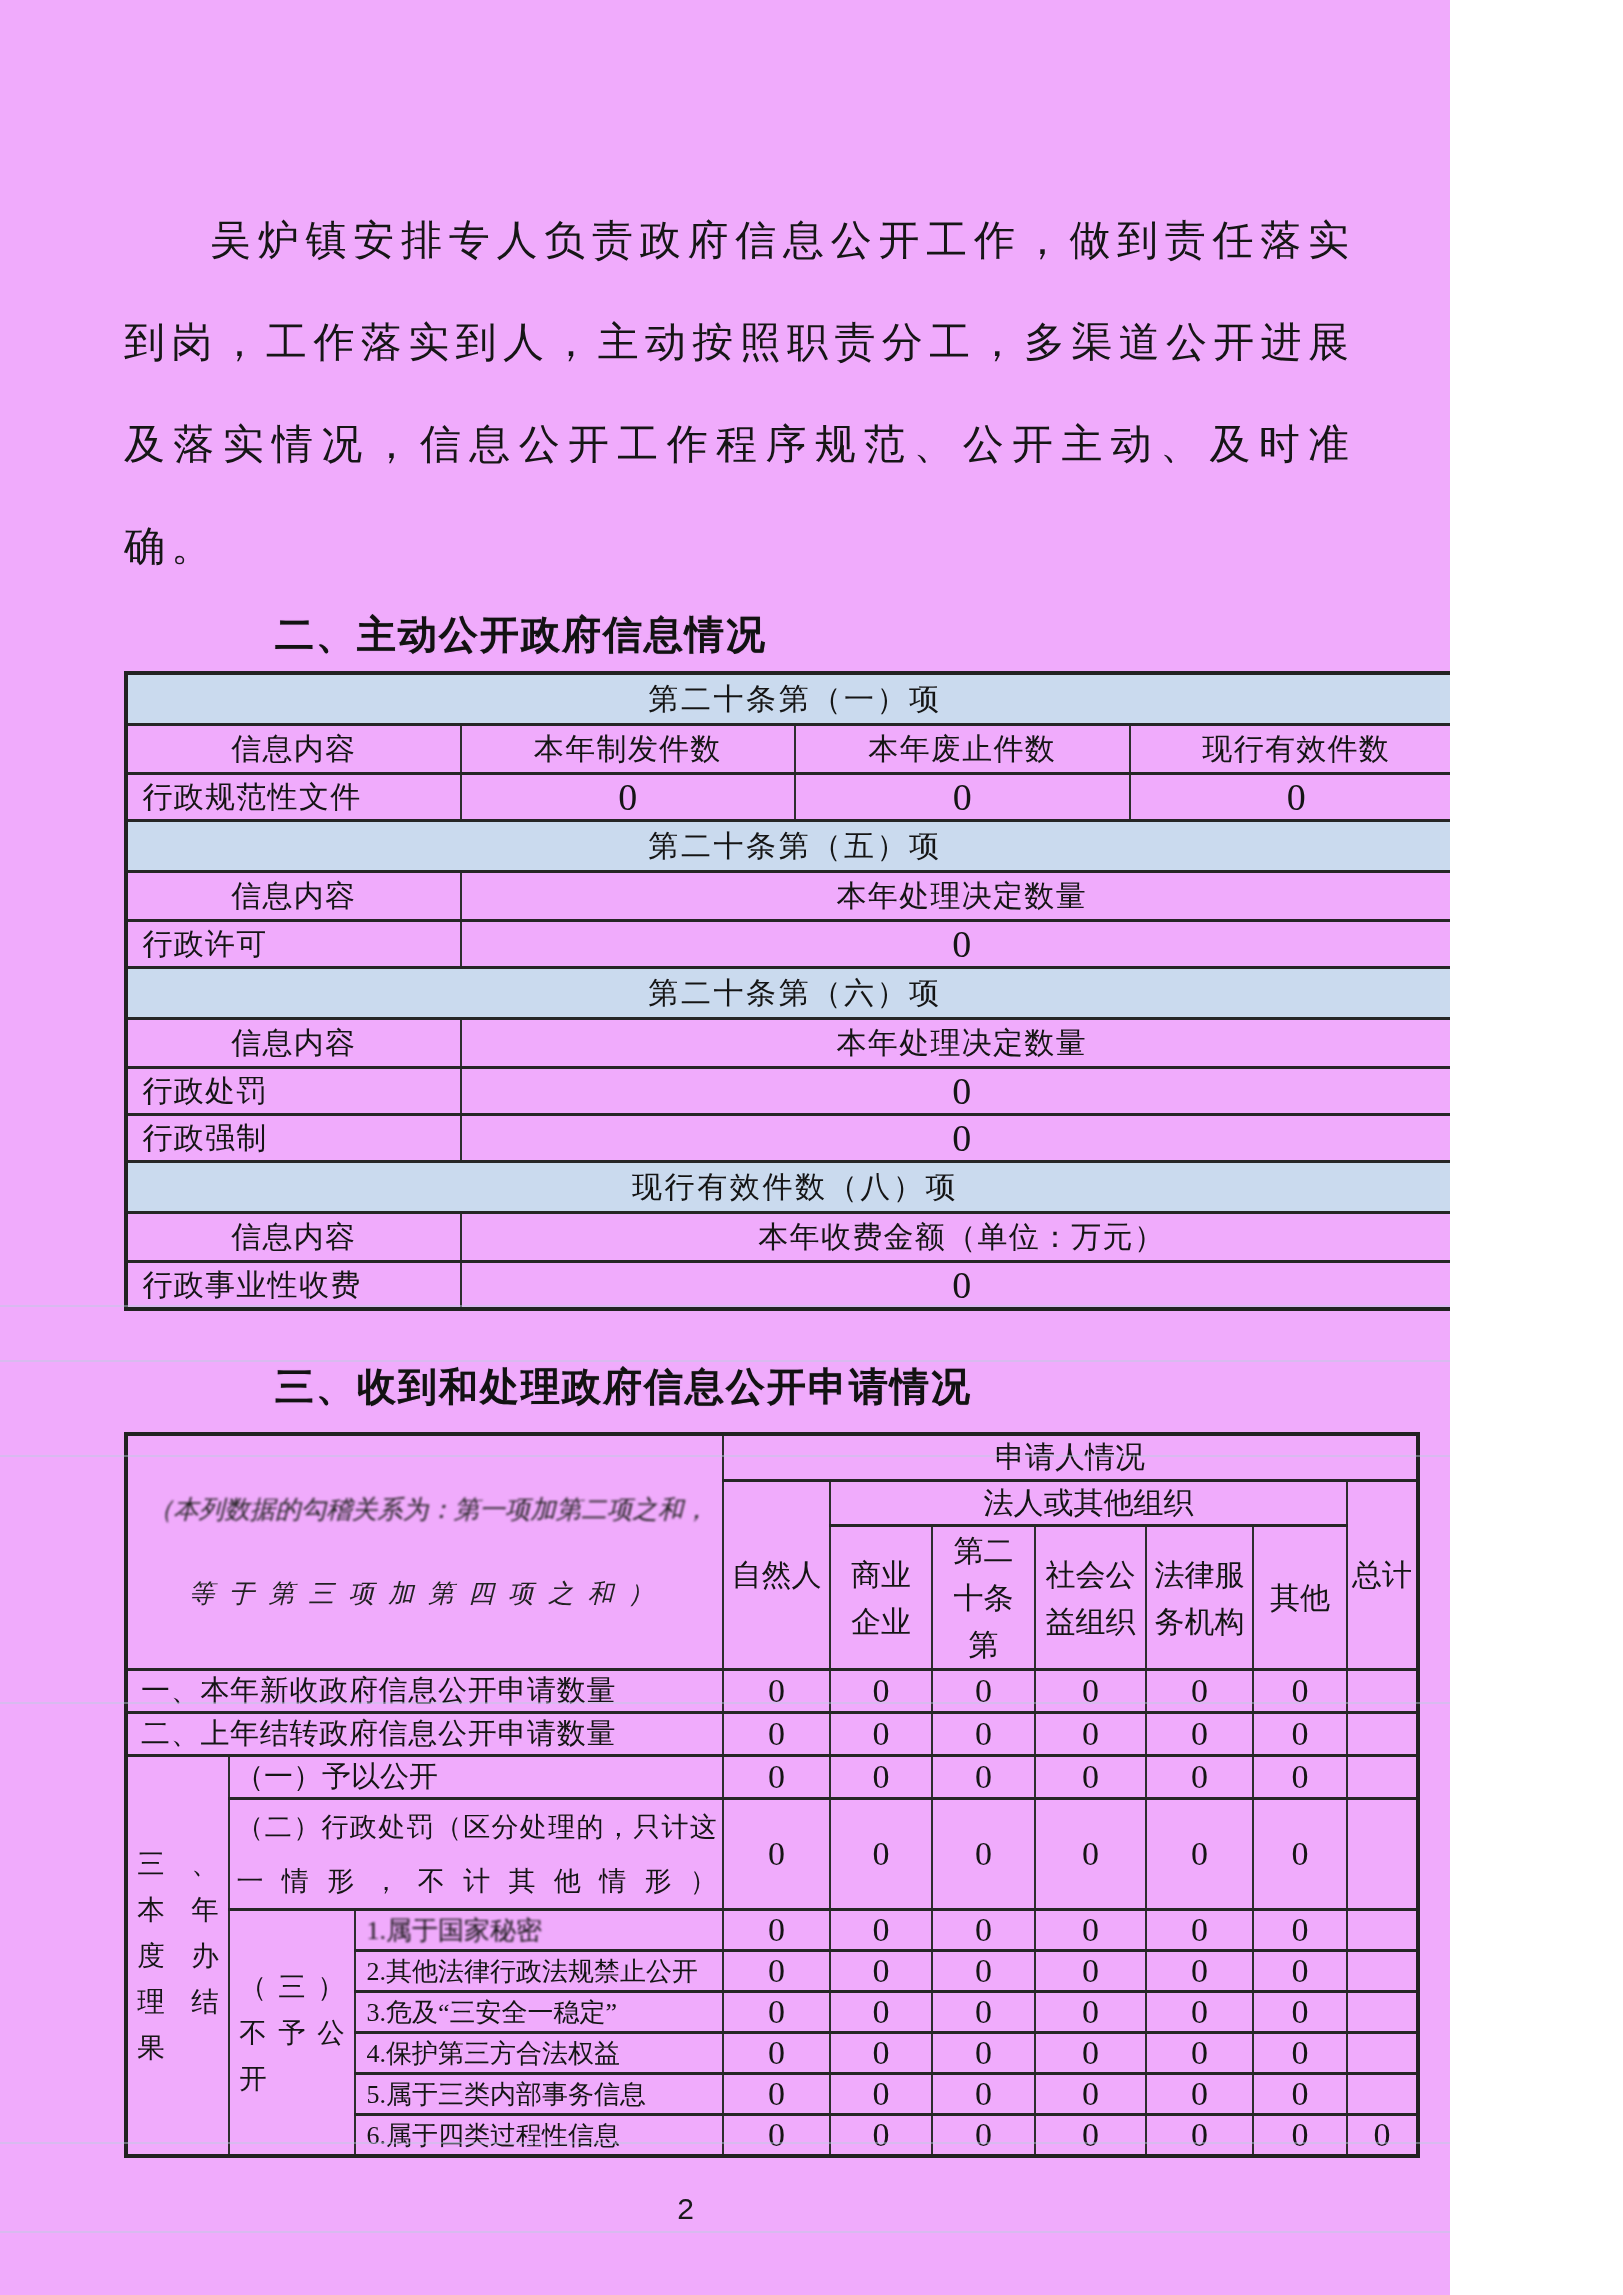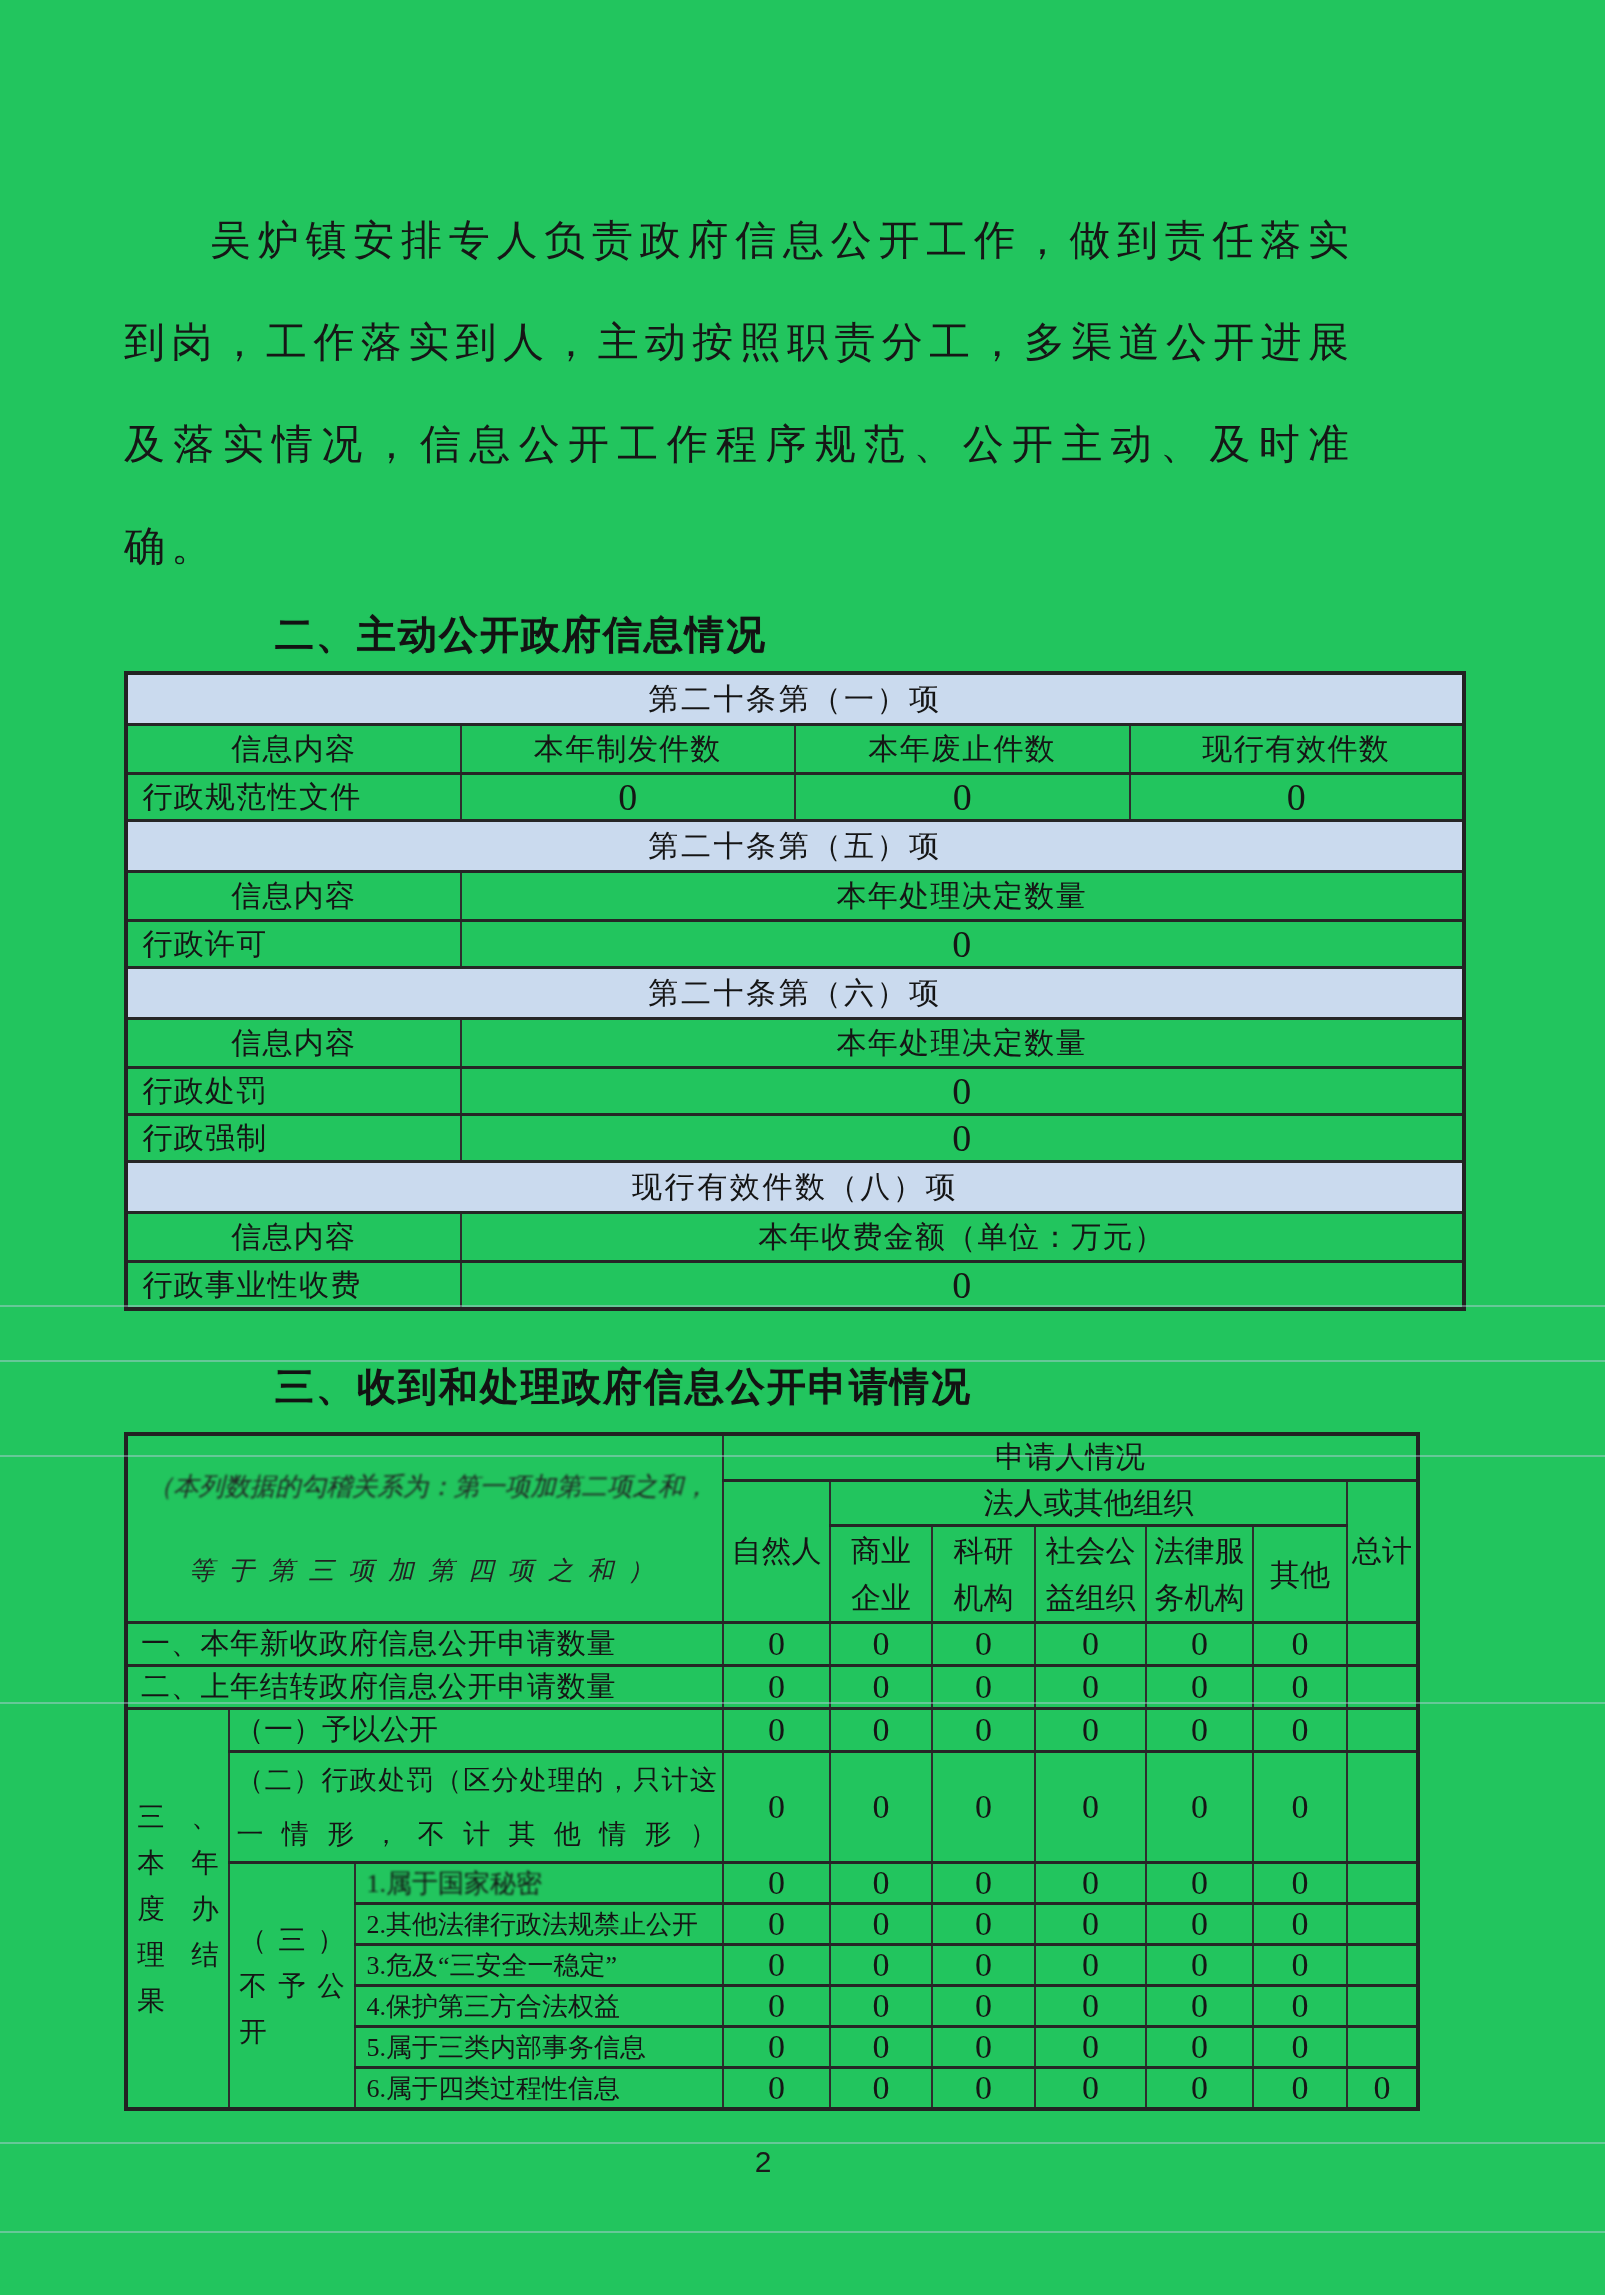--- a/index.html
+++ b/index.html
@@ -1,19 +1,19 @@
 <!DOCTYPE html>
 <html style="--hdr-bg: #cadaee;font-size:10.5px"><head>
 <meta charset="utf-8">
 <style>
   html,body{margin:0;padding:0;background:#ffffff;}
   .page{
     position:relative;
-    width:1605px;height:2295px;
-    background:#22c55e;
+    width:1450px;height:2295px;
+    background:#f0abfc;
     font-family:"Liberation Serif","DejaVu Serif",serif;
     color:#1c1c1c;
     overflow:hidden;
   }
   
   .scanline{position:absolute;left:0;width:100%;height:2px;background:rgba(186,203,224,0.45);pointer-events:none;}
 
   
   .body-par{
     width:1231px;
@@ -194,21 +194,21 @@
       </td>
       <td colspan="7">申请人情况</td>
     </tr>
     <tr class="h2">
       <td rowspan="2">自然人</td>
       <td colspan="5" class="smear-light">法人或其他组织</td>
       <td rowspan="2">总计</td>
     </tr>
     <tr class="h3">
       <td>商业企业</td>
-      <td>科研机构</td>
+      <td>第二十条第</td>
       <td>社会公益组织</td>
       <td>法律服务机构</td>
       <td>其他</td>
     </tr>
 
     <tr class="d">
       <td colspan="3" class="rlabel">一、本年新收政府信息公开申请数量</td>
       <td class="num">0</td>
       <td class="num">0</td>
       <td class="num">0</td>

